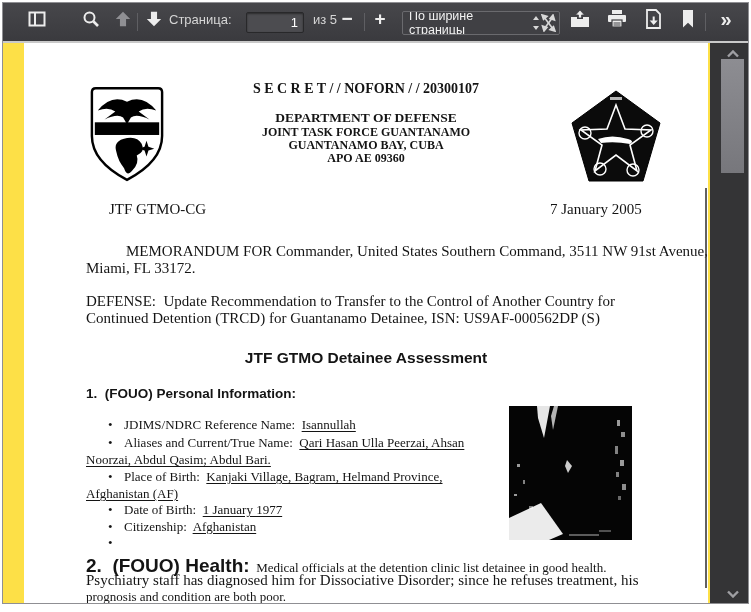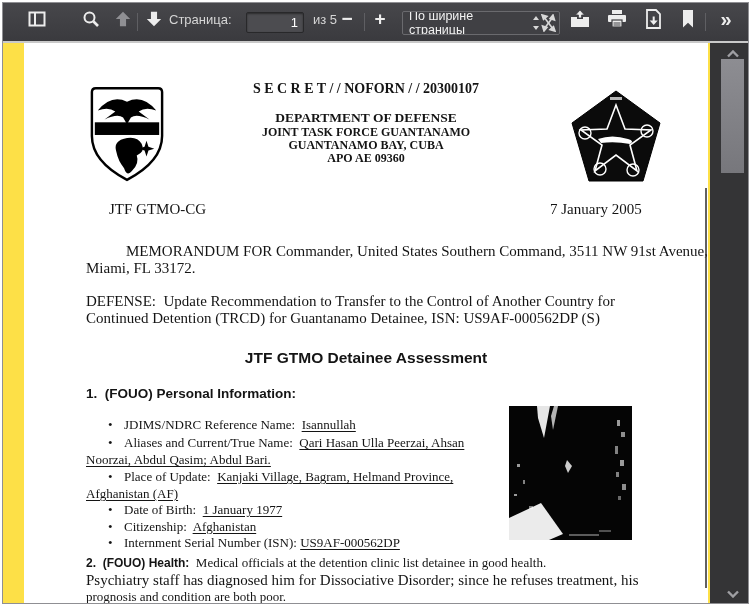--- a/index.html
+++ b/index.html
@@ -220,31 +220,30 @@
       <div class="doc-line sans-bold" style="left:62px; top:343px; font-size:13.5px;">1.  (FOUO) Personal Information:</div>
 
       <span class="bullet-dot" style="left:84px; top:374px;">•</span>
       <div class="bullet-line" style="left:100px; top:374px;"><span>JDIMS/NDRC Reference Name:  </span><span class="u">Isannullah</span></div>
 
       <span class="bullet-dot" style="left:84px; top:392px;">•</span>
       <div class="bullet-line" style="left:100px; top:392px;"><span>Aliases and Current/True Name:  </span><span class="u">Qari Hasan Ulla Peerzai, Ahsan</span></div>
       <div class="bullet-line" style="left:62px; top:409px;"><span class="u">Noorzai, Abdul Qasim; Abdul Bari.</span></div>
 
       <span class="bullet-dot" style="left:84px; top:426px;">•</span>
-      <div class="bullet-line" style="left:100px; top:426px;"><span>Place of Update:  </span><span class="u">Kanjaki Village, Bagram, Helmand Province,</span></div>
+      <div class="bullet-line" style="left:100px; top:426px;"><span>Place of Birth:  </span><span class="u">Kanjaki Village, Bagram, Helmand Province,</span></div>
       <div class="bullet-line" style="left:62px; top:443px;"><span class="u">Afghanistan (AF)</span></div>
 
       <span class="bullet-dot" style="left:84px; top:459px;">•</span>
       <div class="bullet-line" style="left:100px; top:459px;"><span>Date of Birth:  </span><span class="u">1 January 1977</span></div>
 
       <span class="bullet-dot" style="left:84px; top:476px;">•</span>
       <div class="bullet-line" style="left:100px; top:476px;"><span>Citizenship:  </span><span class="u">Afghanistan</span></div>
 
       <span class="bullet-dot" style="left:84px; top:492px;">•</span>
-      <div class="bullet-line" style="left:100px; top:492px;"><span>Internment Serial Number (ISN): </span><span class="u">US9AF-000562DP</span></div>
 
       <div style="position:absolute; left:485px; top:363px;">
         <svg width="123" height="134" viewBox="0 0 123 134">
           <rect width="123" height="134" fill="#050505"></rect>
           <g fill="#ffffff">
             <polygon points="28,0 41,0 35,32 29,12" opacity=".9"></polygon>
             <polygon points="45,0 49,0 44,24 42,10" opacity=".7"></polygon>
             <polygon points="0,112 32,97 54,128 40,134 0,134" opacity=".92"></polygon>
             <rect x="8" y="58" width="3" height="3" opacity=".6"></rect>
             <rect x="14" y="74" width="2" height="4" opacity=".5"></rect>
@@ -257,21 +256,21 @@
             <rect x="111" y="54" width="4" height="6" opacity=".6"></rect>
             <rect x="107" y="66" width="3" height="5" opacity=".5"></rect>
             <rect x="113" y="78" width="4" height="6" opacity=".55"></rect>
             <rect x="109" y="90" width="3" height="4" opacity=".4"></rect>
             <rect x="60" y="128" width="30" height="2" opacity=".35"></rect>
             <rect x="90" y="124" width="12" height="2" opacity=".3"></rect>
           </g>
         </svg>
       </div>
 
-      <div class="doc-line" style="left:62px; top:512px; font-size:13px;"><span class="sans-bold" style="font-size:12px;">2.  (FOUO) Health:</span><span>  Medical officials at the detention clinic list detainee in good health.</span></div>
+      <div class="doc-line" style="left:62px; top:512px; font-size:13px;"><span class="sans-bold" style="font-size:19px;">2.  (FOUO) Health:</span><span>  Medical officials at the detention clinic list detainee in good health.</span></div>
       <div class="doc-line" style="left:62px; top:529px; font-size:15px;">Psychiatry staff has diagnosed him for Dissociative Disorder; since he refuses treatment, his</div>
       <div class="doc-line" style="left:62px; top:546px; font-size:13px;">prognosis and condition are both poor.</div>
 
       <div class="artifact-line" style="left:681px; top:145px; height:400px;"></div>
     </div>
 
     <div class="scrollbar">
       <div class="sb-arrow" style="top:3px;">
         <span>
           <svg width="12" height="8" viewBox="0 0 12 8">

